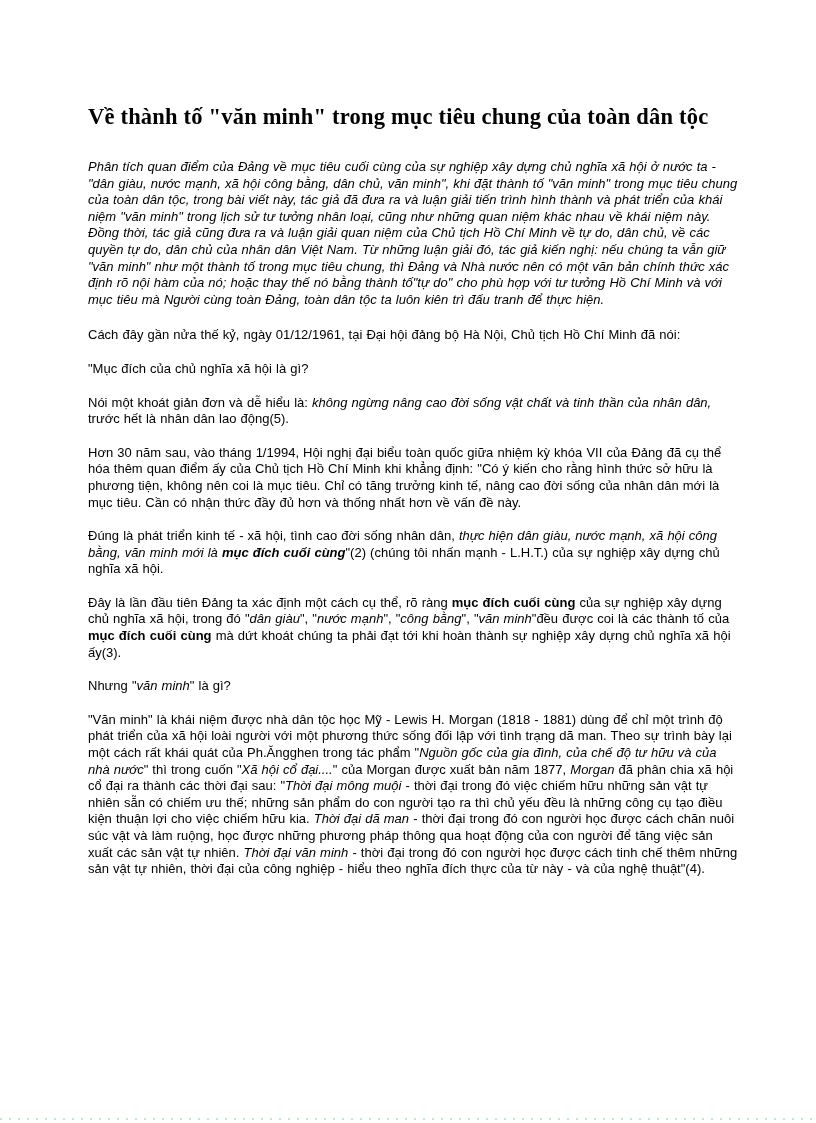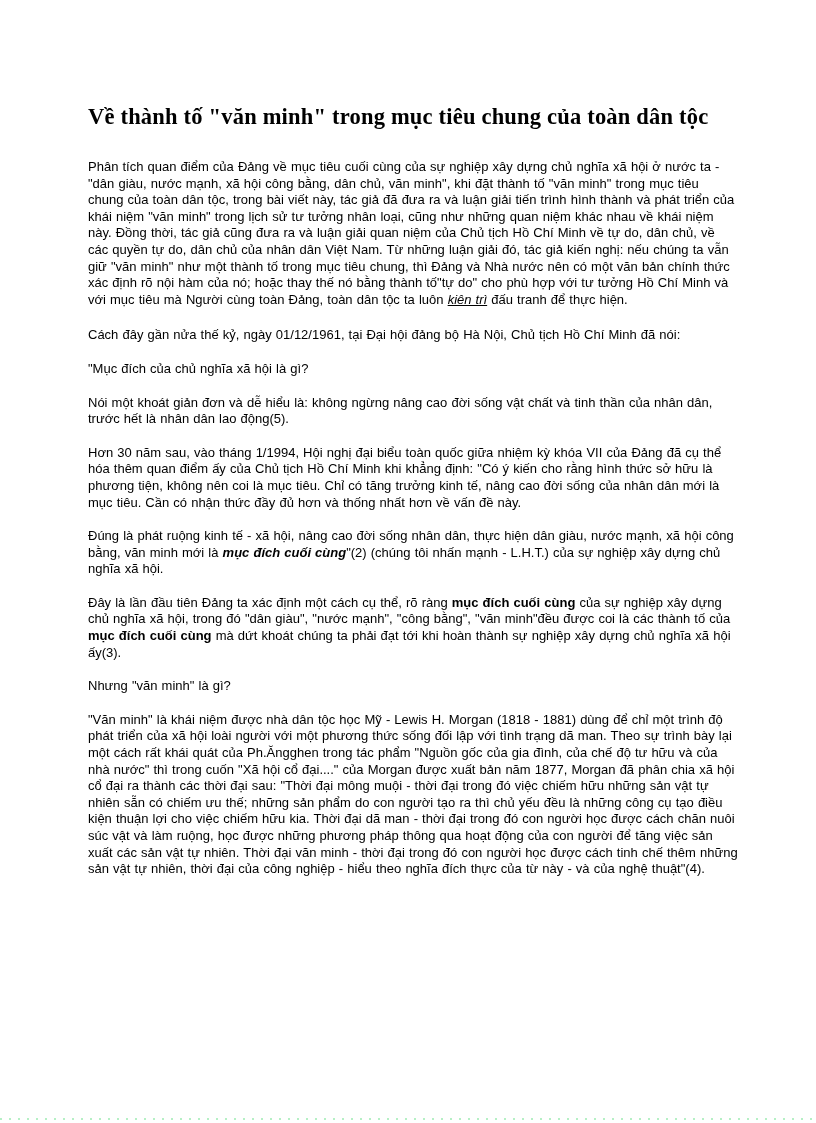--- a/index.html
+++ b/index.html
@@ -35,24 +35,24 @@
     letter-spacing: 0.2px;
   }
   p.para {
     font-size: 13px;
     line-height: 16.6px;
     margin: 0 0 17px 0;
     word-spacing: 0.5px;
   }
   p.para.abstract { margin-bottom: 19px; }
   .r  { font-style: normal; font-weight: normal; margin-top: 24px; }
-  .i  { }
+  .i  { font-style: italic; }
   .b  { font-weight: bold; }
   .bi { font-weight: bold; font-style: italic; }
-  .iu { font-style: italic; text-decoration: underline; }
+  .iu { font-style: italic; }
   .bottom-divider {
     position: absolute;
     left: 0;
     right: 0;
     bottom: 3px;
     height: 2px;
     background-repeat: repeat-x;
   }
 </style>
 </head>
@@ -60,20 +60,20 @@
 
 <div class="page">
   <div class="content">
     <h1 class="title">Về thành tố "văn minh" trong mục tiêu chung của toàn dân tộc</h1>
     <div>
         <p class="para abstract"><span class="i">Phân tích quan điểm của Đảng về mục tiêu cuối cùng của sự nghiệp xây dựng chủ nghĩa xã hội ở nước ta - "dân giàu, nước mạnh, xã hội công bằng, dân chủ, văn minh", khi đặt thành tố "văn minh" trong mục tiêu chung của toàn dân tộc, trong bài viết này, tác giả đã đưa ra và luận giải tiến trình hình thành và phát triển của khái niệm "văn minh" trong lịch sử tư tưởng nhân loại, cũng như những quan niệm khác nhau về khái niệm này. Đồng thời, tác giả cũng đưa ra và luận giải quan niệm của Chủ tịch Hồ Chí Minh về tự do, dân chủ, về các quyền tự do, dân chủ của nhân dân Việt Nam. Từ những luận giải đó, tác giả kiến nghị: nếu chúng ta vẫn giữ "văn minh" như một thành tố trong mục tiêu chung, thì Đảng và Nhà nước nên có một văn bản chính thức xác định rõ nội hàm của nó; hoặc thay thế nó bằng thành tố"tự do" cho phù hợp với tư tưởng Hồ Chí Minh và với mục tiêu mà Người cùng toàn Đảng, toàn dân tộc ta luôn </span><span class="iu">kiên trì</span><span class="i"> đấu tranh để thực hiện.</span></p>
         <p class="para"><span class="r">Cách đây gần nửa thế kỷ, ngày 01/12/1961, tại Đại hội đảng bộ Hà Nội, Chủ tịch Hồ Chí Minh đã nói:</span></p>
         <p class="para"><span class="r">"Mục đích của chủ nghĩa xã hội là gì?</span></p>
         <p class="para"><span class="r">Nói một khoát giản đơn và dễ hiểu là: </span><span class="i">không ngừng nâng cao đời sống vật chất và tinh thần của nhân dân,</span><span class="r"> trước hết là nhân dân lao động(5).</span></p>
         <p class="para"><span class="r">Hơn 30 năm sau, vào tháng 1/1994, Hội nghị đại biểu toàn quốc giữa nhiệm kỳ khóa VII của Đảng đã cụ thể hóa thêm quan điểm ấy của Chủ tịch Hồ Chí Minh khi khẳng định: "Có ý kiến cho rằng hình thức sở hữu là phương tiện, không nên coi là mục tiêu. Chỉ có tăng trưởng kinh tế, nâng cao đời sống của nhân dân mới là mục tiêu. Cần có nhận thức đầy đủ hơn và thống nhất hơn về vấn đề này.</span></p>
-        <p class="para"><span class="r">Đúng là phát ruộng kinh tế - xã hội, nâng cao đời sống nhân dân, </span><span class="i">thực hiện dân giàu, nước mạnh, xã hội công bằng, văn minh mới là </span><span class="bi">mục đích cuối cùng</span><span class="r">"(2) (chúng tôi nhấn mạnh - L.H.T.) của sự nghiệp xây dựng chủ nghĩa xã hội.</span></p>
+        <p class="para"><span class="r">Đúng là phát triển kinh tế - xã hội, tình cao đời sống nhân dân, </span><span class="i">thực hiện dân giàu, nước mạnh, xã hội công bằng, văn minh mới là </span><span class="bi">mục đích cuối cùng</span><span class="r">"(2) (chúng tôi nhấn mạnh - L.H.T.) của sự nghiệp xây dựng chủ nghĩa xã hội.</span></p>
         <p class="para"><span class="r">Đây là lần đầu tiên Đảng ta xác định một cách cụ thể, rõ ràng </span><span class="b">mục đích cuối cùng</span><span class="r"> của sự nghiệp xây dựng chủ nghĩa xã hội, trong đó "</span><span class="i">dân giàu</span><span class="r">", "</span><span class="i">nước mạnh</span><span class="r">", "</span><span class="i">công bằng</span><span class="r">", "</span><span class="i">văn minh</span><span class="r">"đều được coi là các thành tố của </span><span class="b">mục đích cuối cùng</span><span class="r"> mà dứt khoát chúng ta phải đạt tới khi hoàn thành sự nghiệp xây dựng chủ nghĩa xã hội ấy(3).</span></p>
         <p class="para"><span class="r">Nhưng "</span><span class="i">văn minh</span><span class="r">" là gì?</span></p>
         <p class="para"><span class="r">"Văn minh" là khái niệm được nhà dân tộc học Mỹ - Lewis H. Morgan (1818 - 1881) dùng để chỉ một trình độ phát triển của xã hội loài người với một phương thức sống đối lập với tình trạng dã man. Theo sự trình bày lại một cách rất khái quát của Ph.Ăngghen trong tác phẩm "</span><span class="i">Nguồn gốc của gia đình, của chế độ tư hữu và của nhà nước</span><span class="r">" thì trong cuốn "</span><span class="i">Xã hội cổ đại....</span><span class="r">" của Morgan được xuất bản năm 1877, </span><span class="i">Morgan</span><span class="r"> đã phân chia xã hội cổ đại ra thành các thời đại sau: "</span><span class="i">Thời đại mông muội</span><span class="r"> - thời đại trong đó việc chiếm hữu những sản vật tự nhiên sẵn có chiếm ưu thế; những sản phẩm do con người tạo ra thì chủ yếu đều là những công cụ tạo điều kiện thuận lợi cho việc chiếm hữu kia. </span><span class="i">Thời đại dã man</span><span class="r"> - thời đại trong đó con người học được cách chăn nuôi súc vật và làm ruộng, học được những phương pháp thông qua hoạt động của con người để tăng việc sản xuất các sản vật tự nhiên. </span><span class="i">Thời đại văn minh</span><span class="r"> - thời đại trong đó con người học được cách tinh chế thêm những sản vật tự nhiên, thời đại của công nghiệp - hiểu theo nghĩa đích thực của từ này - và của nghệ thuật"(4).</span></p>
       </div>
   </div>
   <div class="bottom-divider" style="background-image: repeating-linear-gradient(90deg, rgb(181, 240, 197) 0px, rgb(181, 240, 197) 2px, transparent 2px, transparent 9px);"></div>
 </div>
 
 </body></html>

